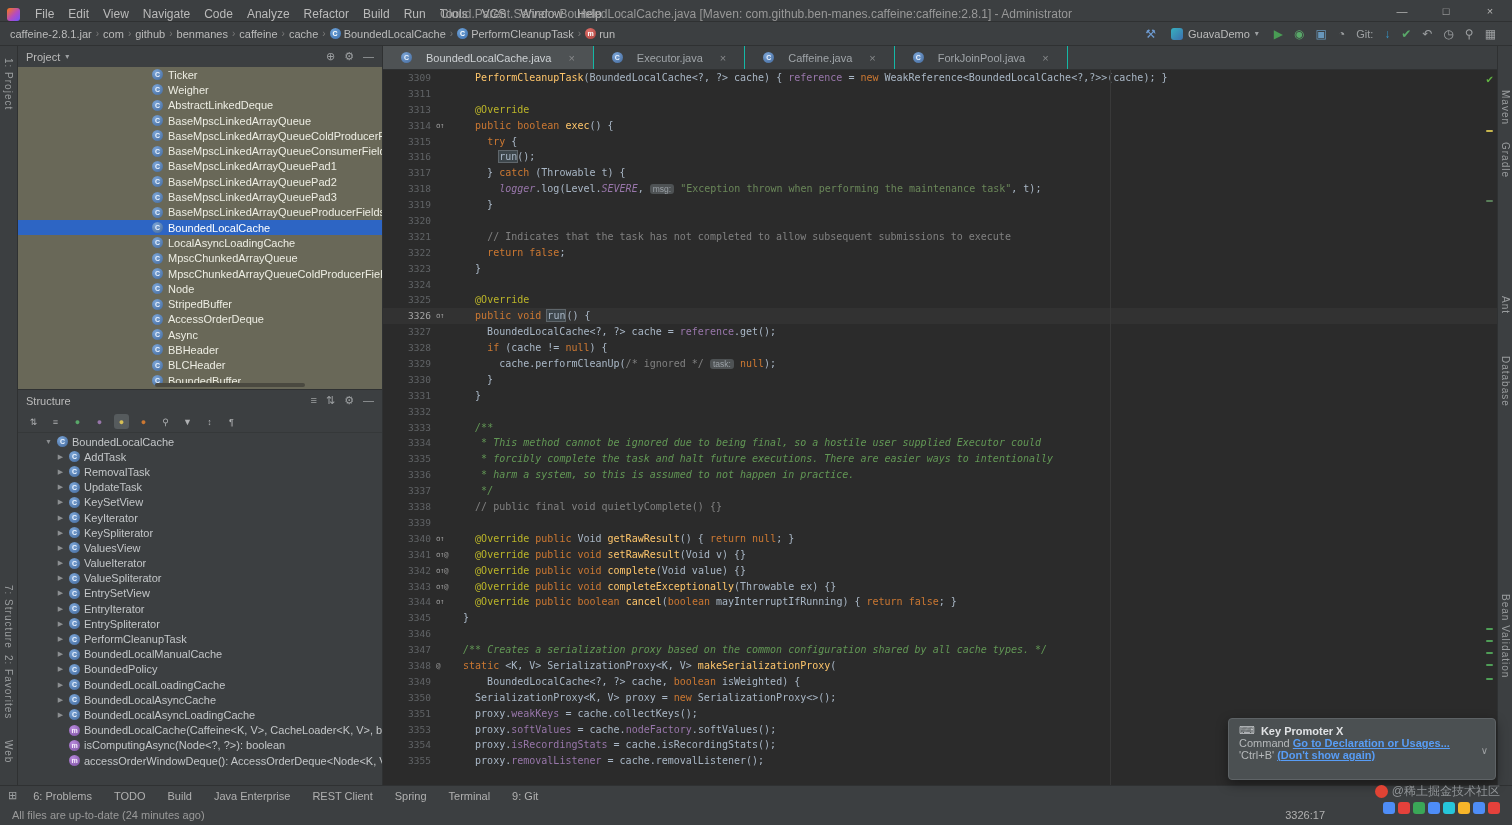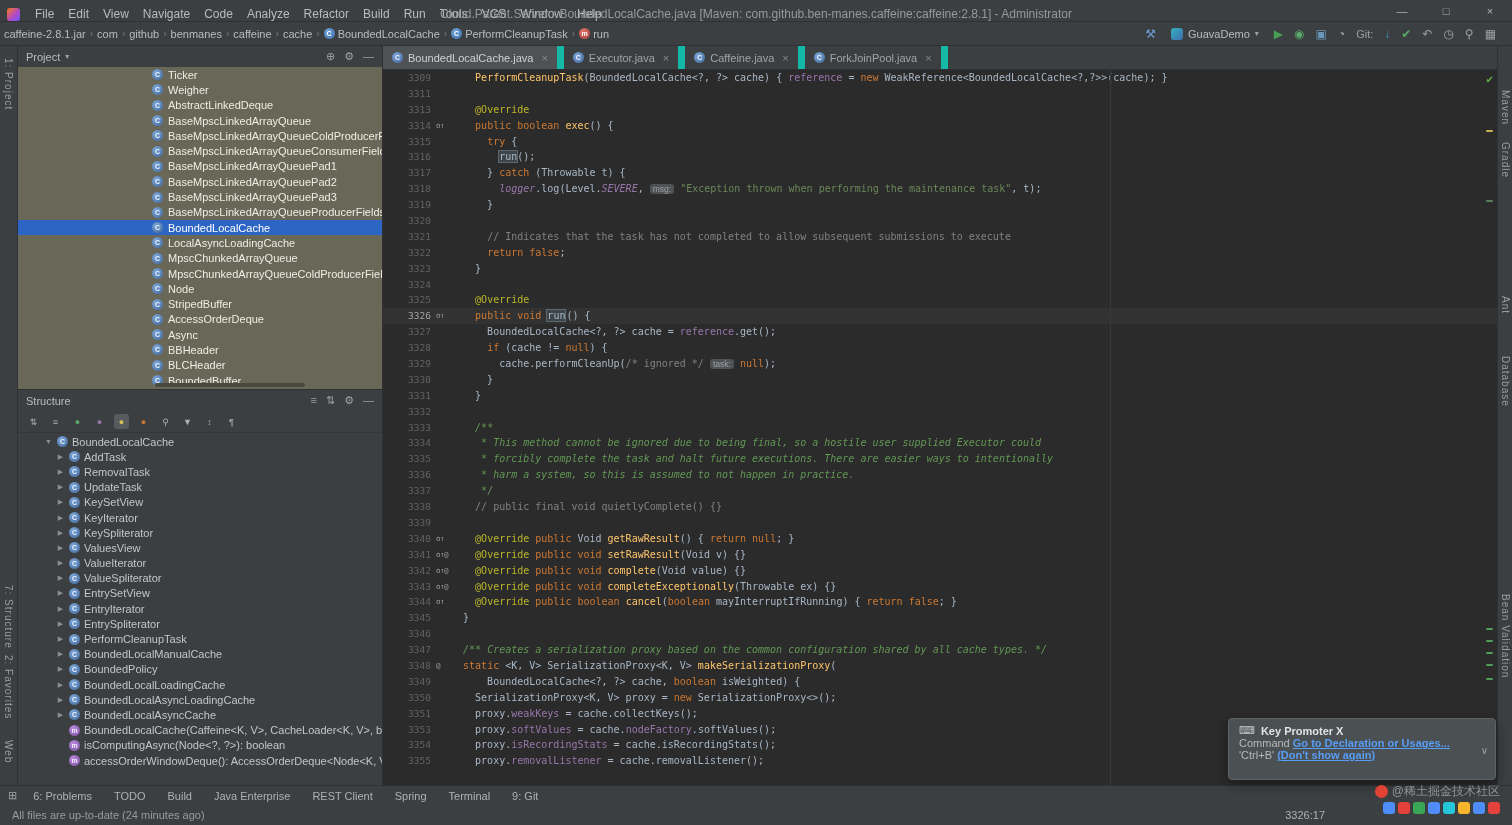--- a/index.html
+++ b/index.html
@@ -5,21 +5,21 @@
   *{margin:0;padding:0;box-sizing:border-box}
   html,body{width:1512px;height:825px;overflow:hidden;background:#3c3f41;font-family:"Liberation Sans",sans-serif;color:#bbbbbb;position:relative}
   
   #titlebar{position:absolute;left:0;top:0;width:1512px;height:22px;background:#3c3f41;border-bottom:1px solid #2f3132;display:flex;align-items:flex-end;font-size:12px;z-index:5}
   .app-icon{width:13px;height:13px;border-radius:3px;margin:0 8px 0 7px;background:linear-gradient(135deg,#f97a12,#b44bc2 55%,#6b57ff)}
   .menu-item{padding:0 7px;color:#bbbbbb;cursor:default}
   #win-title{position:absolute;left:50%;transform:translateX(-50%);color:#989898;font-size:12px;white-space:nowrap}
   #window-controls{margin-left:auto;display:flex;height:100%}
   .win-btn{width:44px;display:flex;align-items:center;justify-content:center;color:#b4b4b4;font-size:11px}
   
-  #navbar{position:absolute;left:0;top:22px;width:1512px;height:24px;background:#3c3f41;border-bottom:1px solid #2f3132;display:flex;align-items:center;font-size:11px;padding-left:4px;z-index:5}
+  #navbar{position:absolute;left:0;top:22px;width:1512px;height:24px;background:#3c3f41;border-bottom:1px solid #2f3132;display:flex;align-items:center;font-size:11px;padding-left:10px;z-index:5}
   #breadcrumb{display:flex;align-items:center;white-space:nowrap}
   .crumb{display:inline-flex;align-items:center;gap:3px;color:#bbbbbb}
   .crumb-sep{color:#7a7a7a;padding:0 4px;font-size:10px}
   .mini-icon{display:inline-flex;width:11px;height:11px;border-radius:50%;font-size:7px;color:#fff;align-items:center;justify-content:center;font-weight:bold}
   .mini-icon.class{background:radial-gradient(circle at 35% 30%,#6fa3d8,#3d6fae)}
   .mini-icon.method{background:radial-gradient(circle at 35% 30%,#e0706a,#a8423d)}
   #nav-tools{margin-left:auto;display:flex;align-items:center;gap:11px;padding-right:16px}
   .tool-icon{font-size:12px;color:#9da0a2;cursor:default}
   .tool-group{display:inline-flex;gap:11px;align-items:center}
   #run-config{display:flex;align-items:center;gap:5px;color:#bbbbbb;padding:1px 4px}
@@ -48,21 +48,21 @@
   .sicon{width:15px;height:15px;display:inline-flex;align-items:center;justify-content:center;font-size:9px;color:#afb1b3;border-radius:3px}
   .sicon.active{background:#565b5d}
   #structure-tree{position:absolute;top:44px;left:0;right:0;bottom:0;overflow:hidden}
   .stree-row{display:flex;align-items:center;height:15.2px;gap:4px;padding-left:26px;font-size:11px;color:#c3c6c8;white-space:nowrap;overflow:hidden}
   .stree-row.child{padding-left:38px}
   .chev{width:9px;font-size:7px;color:#8c8f91;flex:0 0 9px;text-align:center}
   .method-icon{flex:0 0 11px;width:11px;height:11px;border-radius:50%;background:radial-gradient(circle at 35% 30%,#b98add,#7a4f9e);color:#f4ecfb;font-size:7px;display:inline-flex;align-items:center;justify-content:center;font-weight:bold}
   
   #editor-area{position:absolute;left:383px;top:46px;width:1114px;height:739px;background:#2b2b2b}
   #tab-bar{height:24px;background:#3c3f41;display:flex;border-bottom:1px solid #2f3132}
-  .tab{display:flex;align-items:center;gap:5px;padding:0 9px;font-size:11px;color:#9fa4a8;border-right:7px solid #14b8a6;cursor:default}
+  .tab{display:flex;align-items:center;gap:14px;padding:0 18px;font-size:11px;color:#9fa4a8;border-right:1px solid #14b8a6;cursor:default}
   .tab.active{background:#4e5254;color:#cdd1d4}
   .tab-close{color:#87898b;font-size:11px;margin-left:3px}
   #code-wrap{position:absolute;top:24px;left:0;right:0;bottom:0;overflow:hidden}
   .margin-guide{position:absolute;left:727px;top:0;bottom:0;width:1px;background:#393939}
   .code-row{display:flex;height:15.9px;line-height:15.9px;font-family:"DejaVu Sans Mono",monospace;font-size:10px;white-space:pre}
   .code-row.current{background:#323232}
   .gutter{flex:0 0 68px;display:flex;color:#606366}
   .lnum{flex:0 0 48px;text-align:right;font-size:9.5px}
   .code-row.current .lnum{color:#a4a4a4}
   .gmark{flex:1;font-size:7.5px;color:#9b9b9b;padding-left:5px;letter-spacing:-0.5px}
@@ -396,26 +396,26 @@
         <span class="stree-label">BoundedPolicy</span>
       </div>
       <div class="stree-row child">
         <span class="chev">▶</span>
         <span class="class-icon">C</span>
         <span class="stree-label">BoundedLocalLoadingCache</span>
       </div>
       <div class="stree-row child">
         <span class="chev">▶</span>
         <span class="class-icon">C</span>
+        <span class="stree-label">BoundedLocalAsyncCache</span>
+      </div>
+      <div class="stree-row child">
+        <span class="chev">▶</span>
+        <span class="class-icon">C</span>
         <span class="stree-label">BoundedLocalAsyncLoadingCache</span>
-      </div>
-      <div class="stree-row child">
-        <span class="chev">▶</span>
-        <span class="class-icon">C</span>
-        <span class="stree-label">BoundedLocalAsyncCache</span>
       </div>
       <div class="stree-row child">
         <span class="chev"></span>
         <span class="method-icon">m</span>
         <span class="stree-label">BoundedLocalCache(Caffeine&lt;K, V&gt;, CacheLoader&lt;K, V&gt;, boolean)</span>
       </div>
       <div class="stree-row child">
         <span class="chev"></span>
         <span class="method-icon">m</span>
         <span class="stree-label">isComputingAsync(Node&lt;?, ?&gt;): boolean</span>

